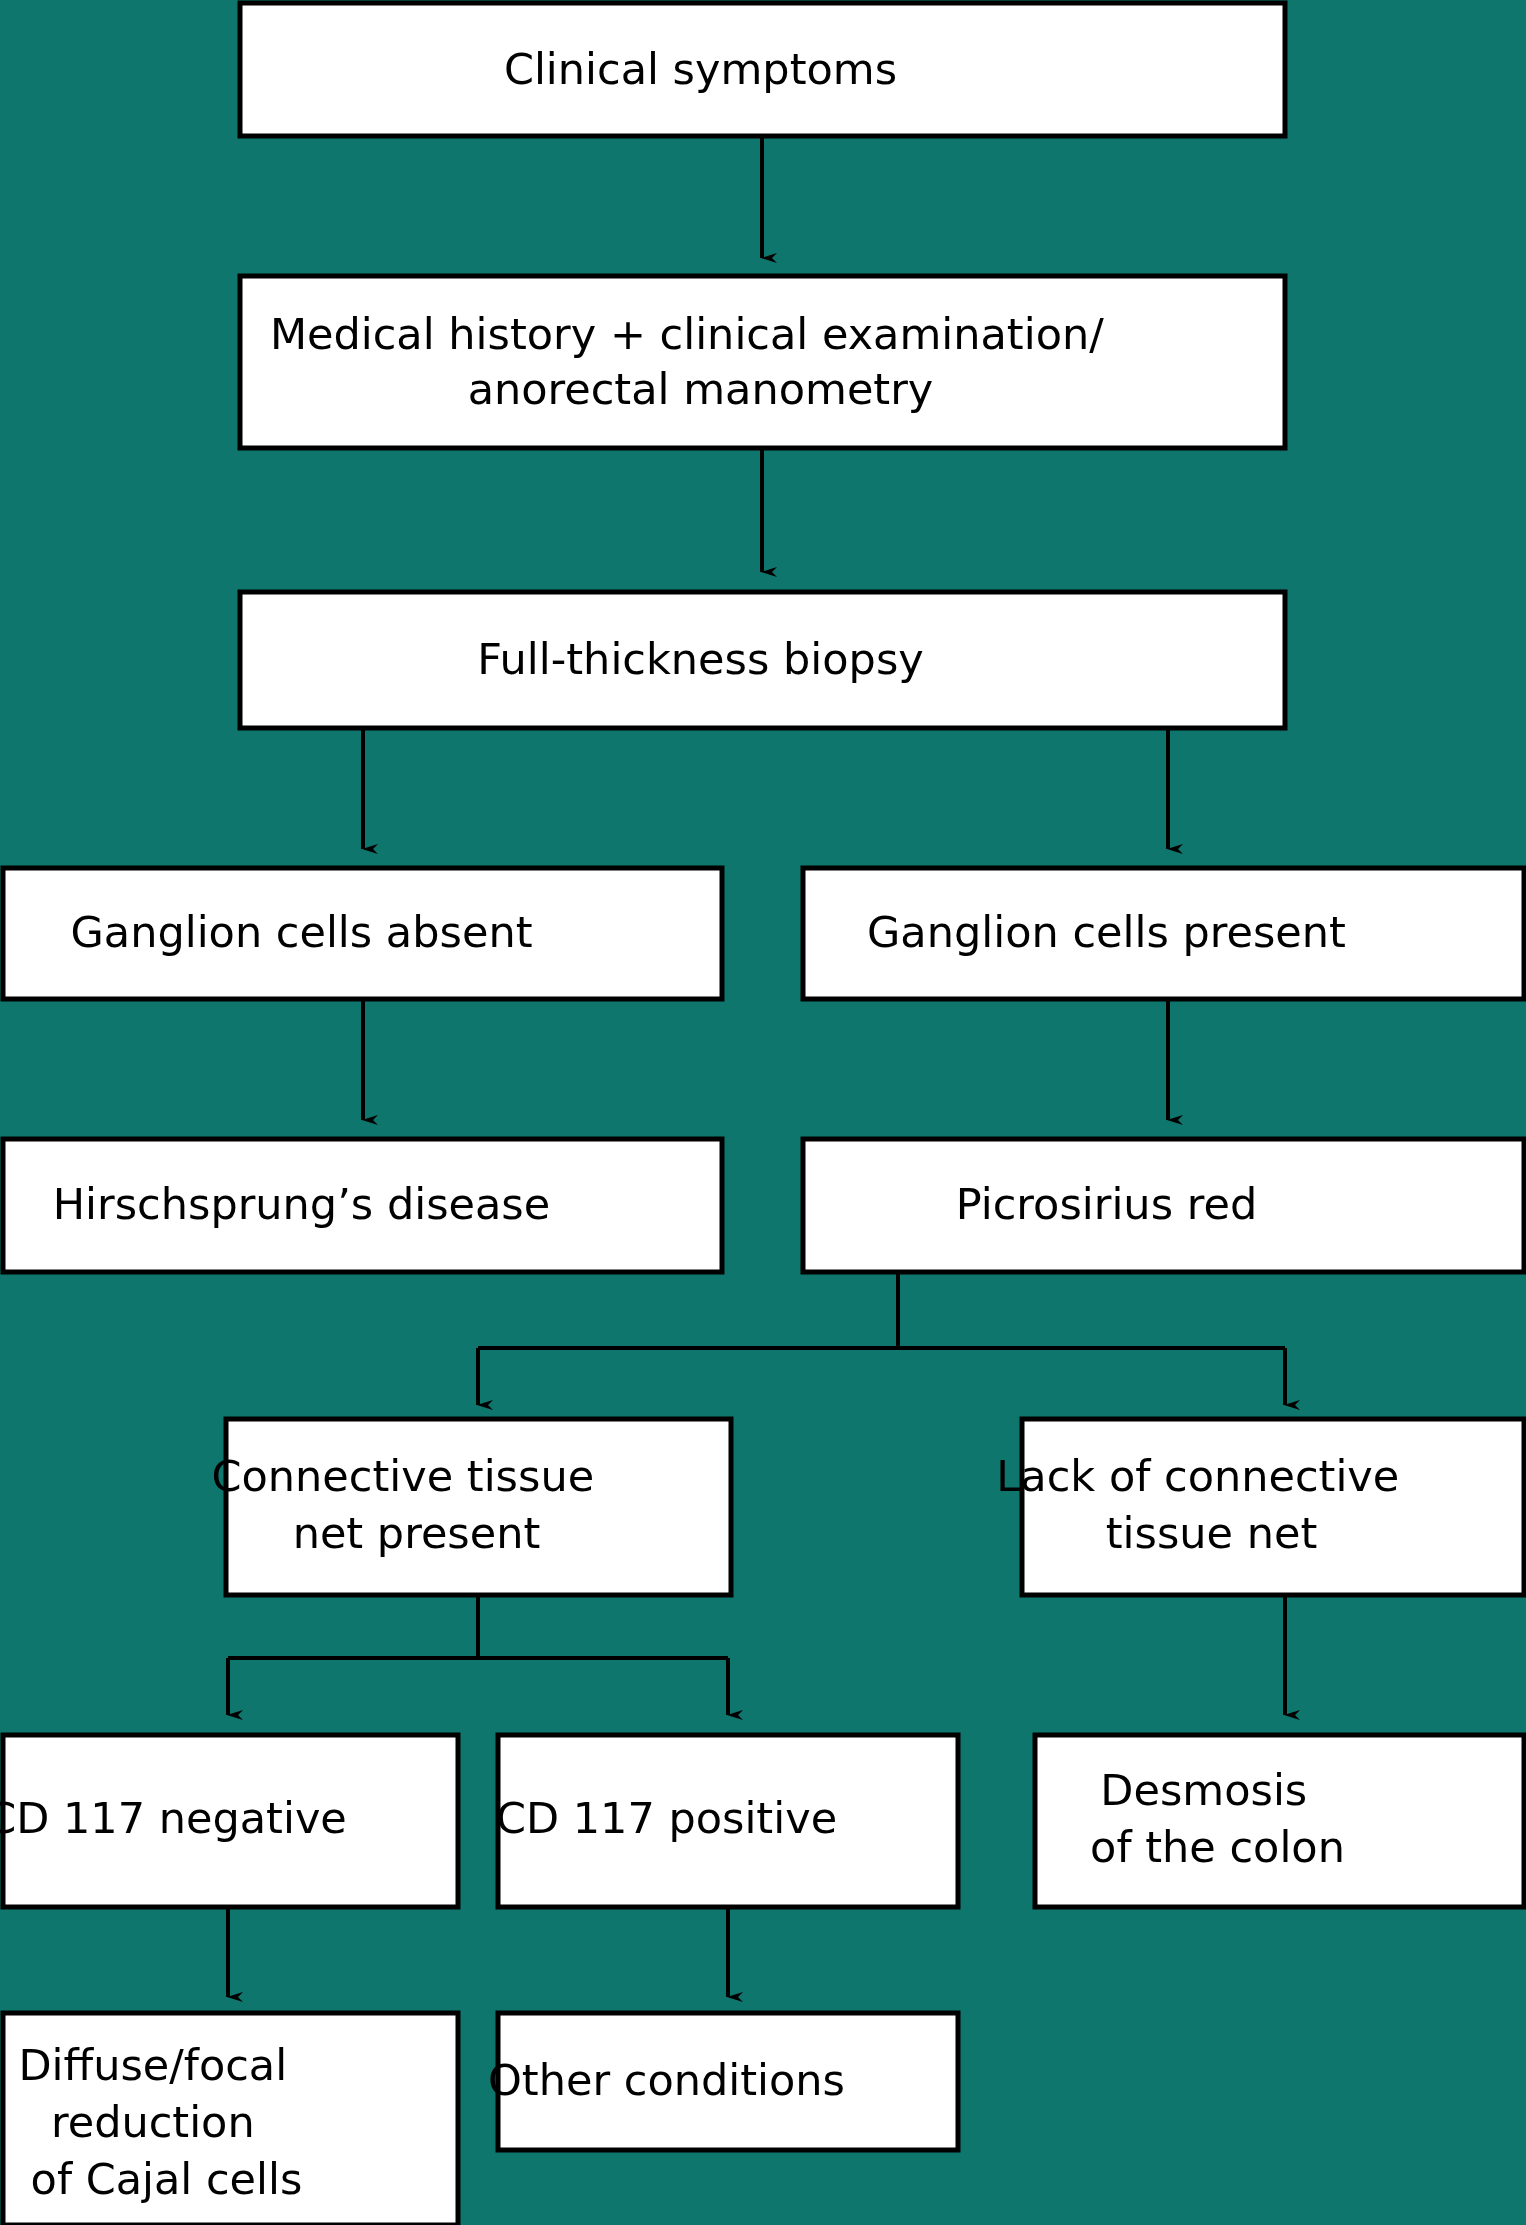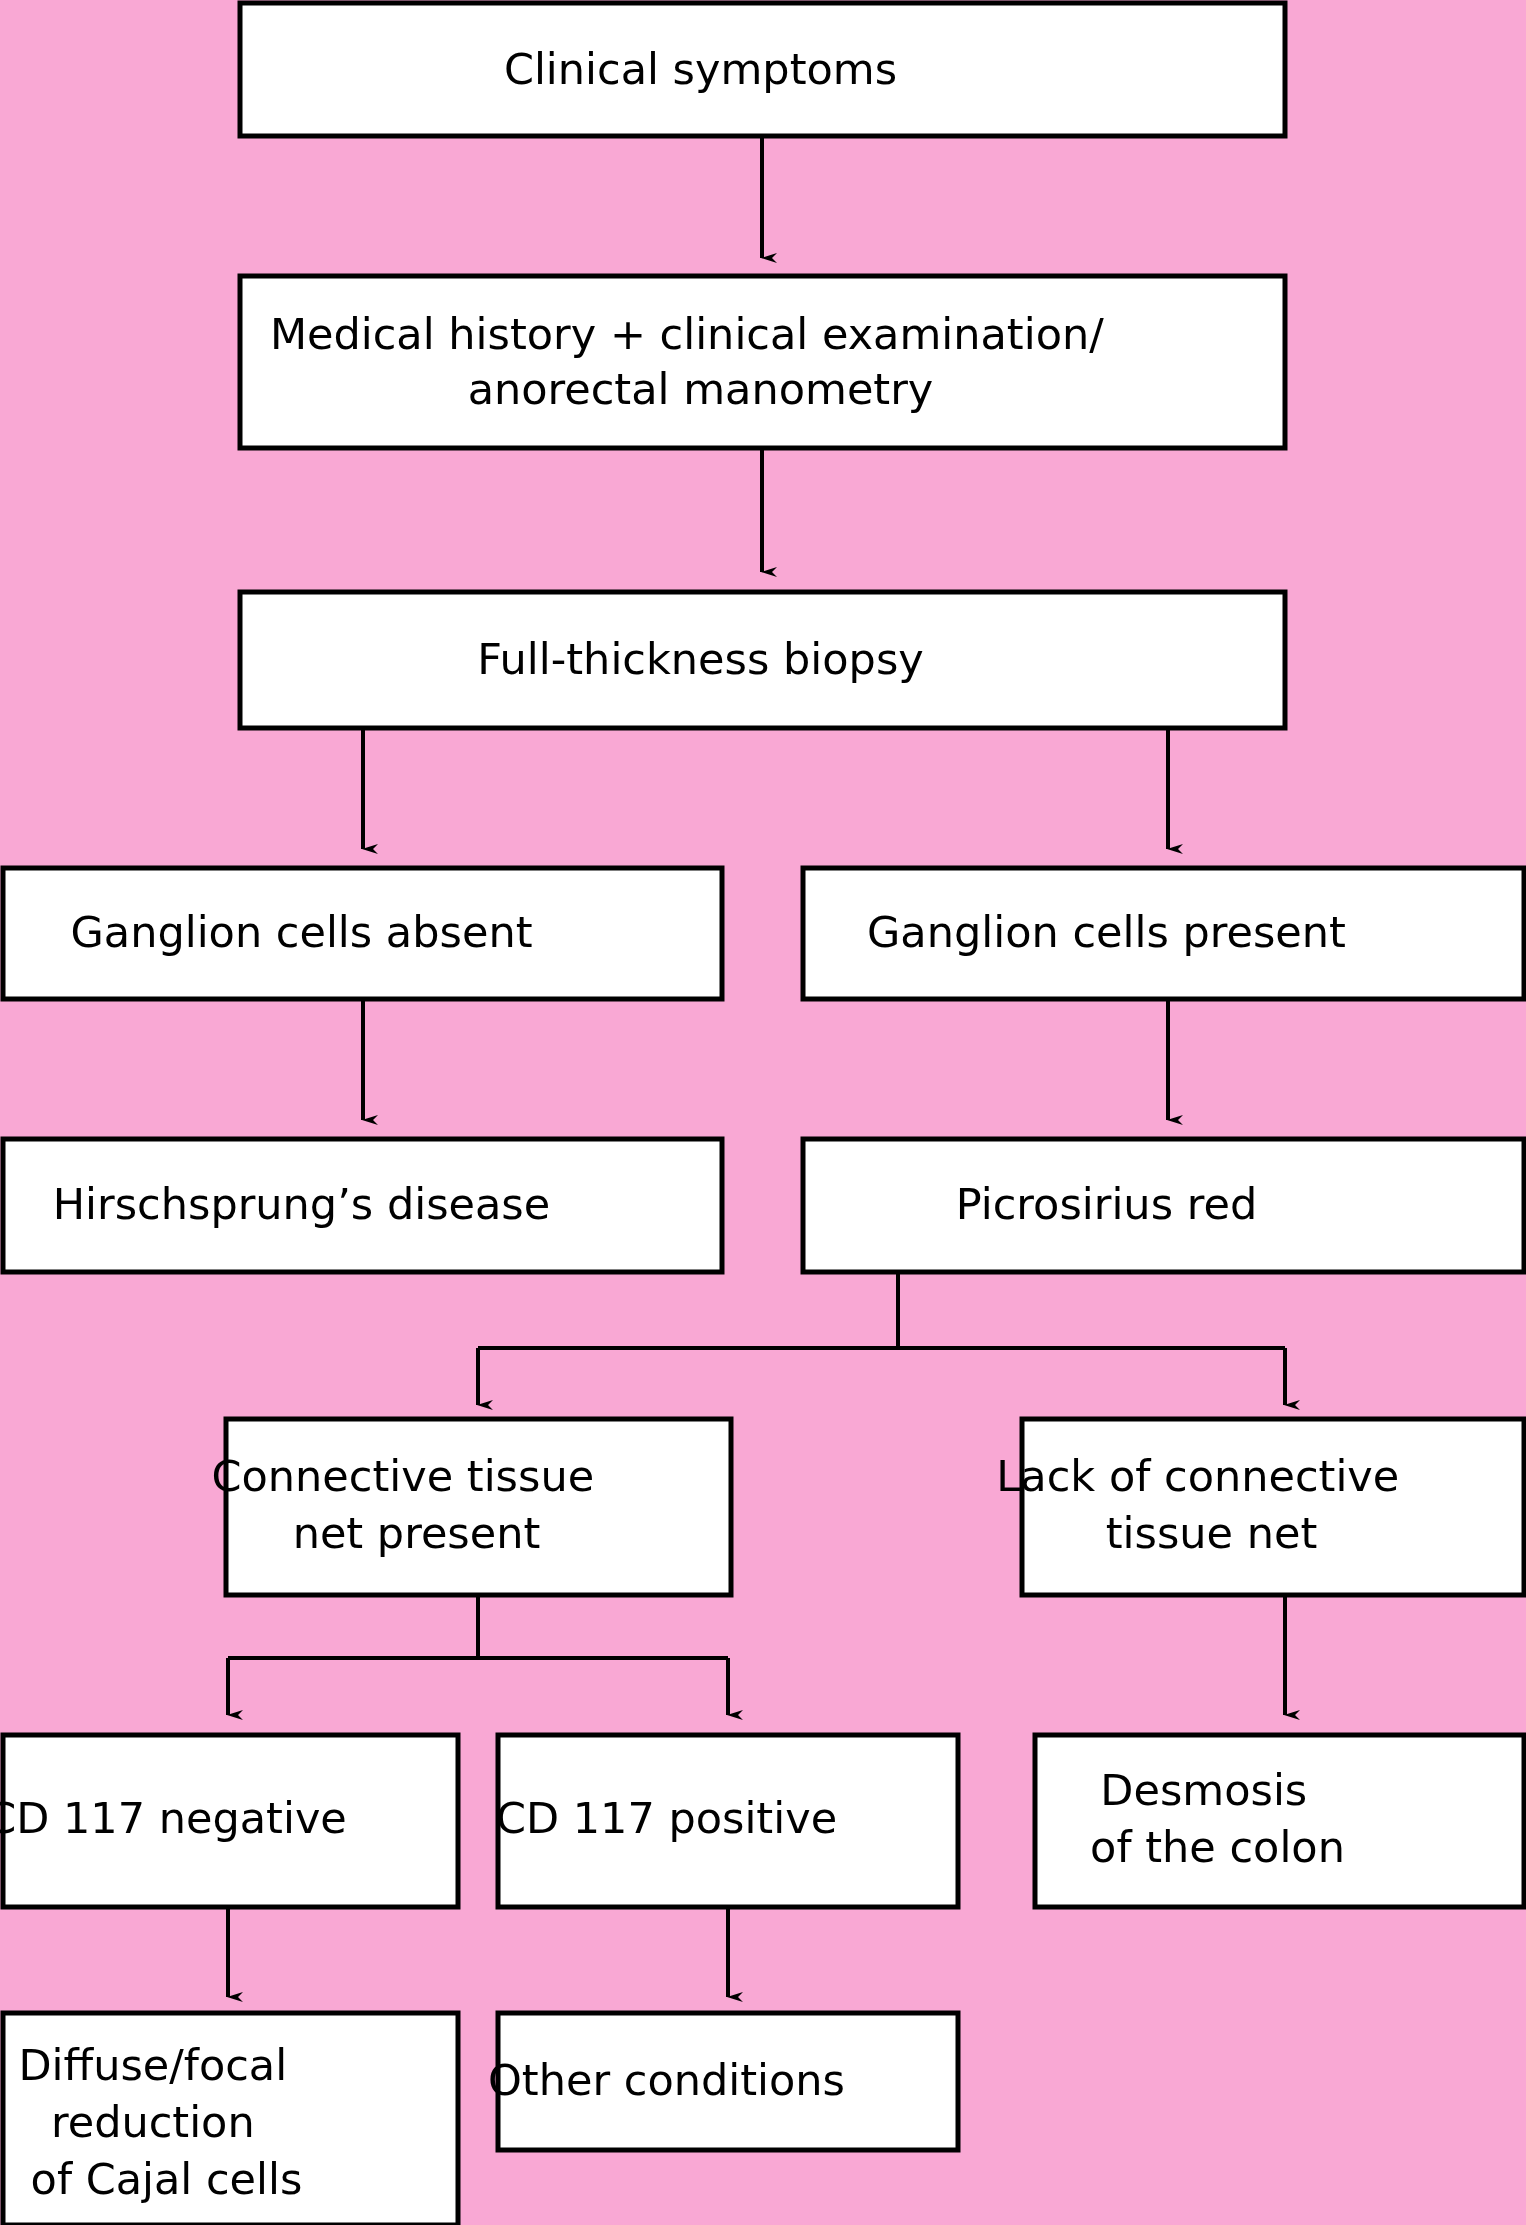--- a/index.html
+++ b/index.html
@@ -4,21 +4,21 @@
 <style>
   html, body {
     margin: 0;
     padding: 0;
     background: #ffffff;
   }
   #chart-root {
     position: relative;
     width: 1526px;
     height: 2225px;
-    background: #f9a8d4;
+    background: #0f766e;
     font-family: "DejaVu Sans", "Liberation Sans", sans-serif;
     overflow: hidden;
     text-decoration: underline;
   }
   svg#flow {
     position: absolute;
     left: 0;
     top: 0;
     width: 1526px;
     height: 2225px;

